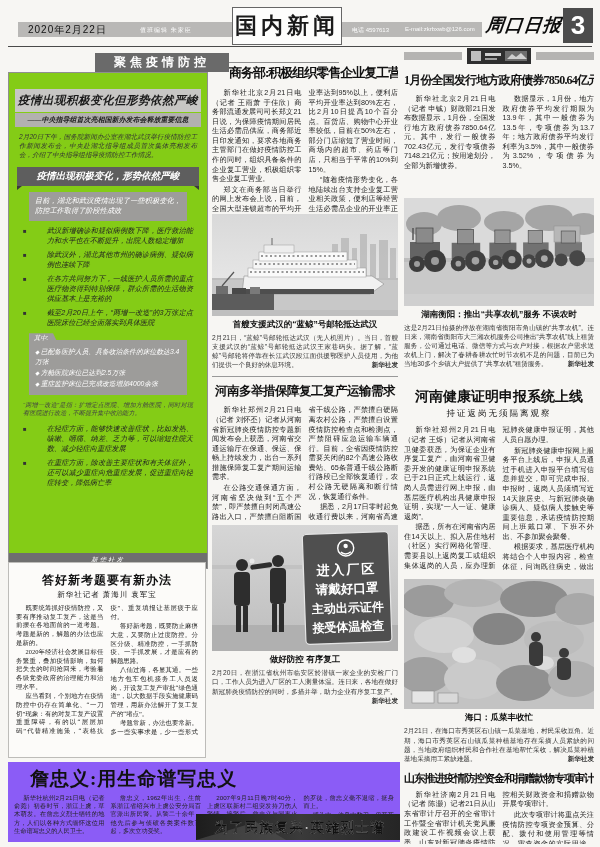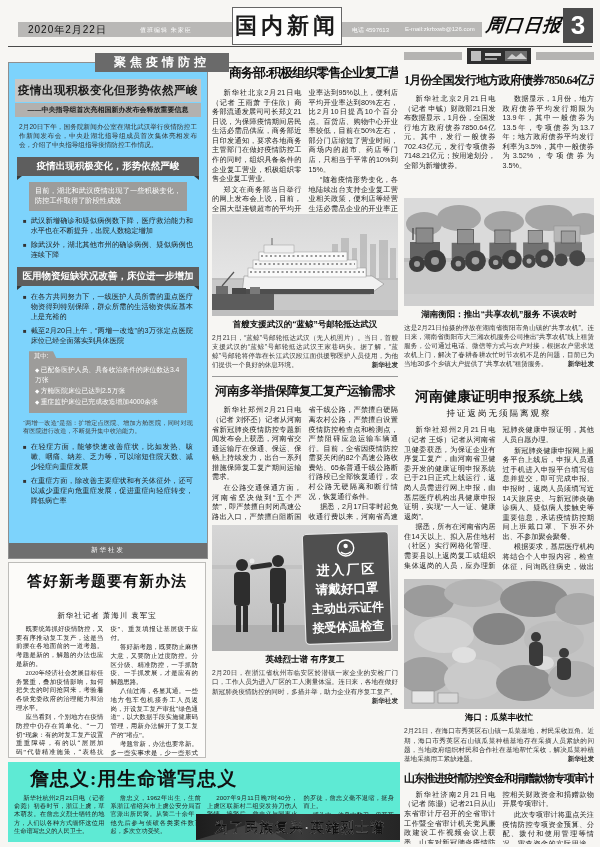--- a/index.html
+++ b/index.html
@@ -17,33 +17,33 @@
   .hdr-contact{position:absolute;top:26px;font-size:6px;color:#fcfcfc;}
   .hdr-contact.c1{left:352px;}
   .hdr-contact.c2{left:405px;}
   .section-box{position:absolute;top:7px;left:232px;width:108px;height:36px;background:#fdfdfc;border:1.5px solid #666;display:flex;align-items:center;justify-content:center;}
   .section-box span{font-family:"Liberation Serif",serif;font-size:22px;font-weight:bold;letter-spacing:4px;color:#1a1a1a;}
   .masthead{position:absolute;top:13px;left:486px;width:76px;font-family:"Liberation Serif",serif;font-size:18px;font-weight:bold;font-style:italic;color:#0d0d0d;letter-spacing:1px;transform:skewX(-6deg);}
   .pagenum{position:absolute;top:8px;left:563px;width:30px;height:35px;background:#4c4c4c;color:#fff;font-size:26px;font-weight:bold;display:flex;align-items:center;justify-content:center;}
   .hdr-rule{position:absolute;top:46px;left:8px;width:584px;border-top:1.5px solid #4a4a4a;}
 
   
-  .focus-box{position:absolute;left:8px;top:62px;width:198px;height:495px;border:1px solid #8f8f8f;background:#7dd3fc;overflow:hidden;}
+  .focus-box{position:absolute;left:8px;top:72px;width:198px;height:495px;border:1px solid #8f8f8f;background:#84cc16;overflow:hidden;font-style:italic;}
   .focus-tab{position:absolute;left:95px;top:53px;width:134px;height:19px;background:#6a6a6a;color:#fff;font-size:12px;font-weight:bold;letter-spacing:4px;display:flex;align-items:center;justify-content:center;z-index:3;font-family:"Liberation Serif",serif;}
   .focus-toprule{position:absolute;left:229px;top:62px;width:110px;border-top:1px solid #8f8f8f;}
   .fb-inner{padding:16px 6px 14px;}
   .fb-h1{background:#c7c6c4;color:#1b1b1b;font-weight:bold;font-size:11.5px;text-align:center;padding:4px 1px;letter-spacing:0.5px;}
   .fb-h2{background:#b2b1af;color:#222;font-weight:bold;font-size:7px;text-align:center;padding:2px 1px;margin-top:1px;}
   .fb-intro{font-size:6.6px;color:#333;text-align:justify;margin:5px 4px;line-height:1.4;}
   .ribbon{position:relative;background:#5e5e5e;color:#fff;font-weight:bold;font-size:9.5px;text-align:center;padding:3px 0;margin:7px 2px 6px;}
   .ribbon:before,.ribbon:after{content:"";position:absolute;top:100%;border-style:solid;}
   .ribbon:before{left:0;border-width:4px 5px 0 0;border-color:#393939 transparent transparent transparent;}
   .ribbon:after{right:0;border-width:0 5px 4px 0;border-color:transparent #393939 transparent transparent;}
   .fb-card{background:#9d9c9a;color:#fff;font-size:7.2px;text-align:justify;margin:4px 14px 5px;padding:4px 6px;line-height:1.45;}
-  .fb-bullet{display:flex;gap:4px;margin:4px 8px;font-size:7.2px;color:#222;text-align:justify;line-height:1.4;}
+  .fb-bullet{display:flex;gap:20px;margin:4px 8px;font-size:7.2px;color:#222;text-align:justify;line-height:1.4;}
   .fb-bullet .sq{color:#333;font-size:6px;line-height:1.8;}
   .fb-subcard{position:relative;background:#9d9c9a;margin:12px 14px 4px;padding:5px 6px 4px;}
   .fb-subtab{position:absolute;top:-7px;left:0;background:#9d9c9a;color:#fff;font-size:6.3px;padding:1px 10px 1px 5px;clip-path:polygon(0 0,82% 0,100% 100%,0 100%);}
   .fb-subitem{color:#fff;font-size:6.8px;margin:2px 0;line-height:1.35;}
   .fb-subitem .dm{font-size:5.5px;}
   .fb-note{font-size:6.2px;color:#444;text-align:justify;margin:6px 8px;line-height:1.4;}
   .fb-credit{position:absolute;bottom:0;left:0;right:0;background:#6f6f6f;color:#fff;font-size:6.5px;text-align:center;padding:3px 0;letter-spacing:2px;}
 
   
   .headline{font-family:"Liberation Serif",serif;font-weight:bold;color:#111;text-align:center;white-space:nowrap;}
@@ -64,27 +64,27 @@
   .right-col{position:absolute;left:404px;top:44px;width:190px;height:800px;overflow:hidden;}
   .decor{display:flex;align-items:center;gap:5px;margin:4px 0 8px;}
   .decor .bar{height:8px;background:#b5b4b2;flex:1;}
   .right-col .headline.h-bonds{font-size:12px;letter-spacing:-0.8px;margin:8px 0 5px;}
   .right-col .headline.h-health{font-size:14px;margin:20px 0 2px;}
   .right-col .headline.h-shandong{font-size:11px;letter-spacing:-1px;margin:8px 0 4px;}
   .subtitle{font-size:8.5px;color:#222;text-align:center;letter-spacing:2px;margin:0 0 5px;}
 
   
   .comm-box{position:absolute;left:8px;top:562px;width:198px;height:196px;border:1px solid #bdbcb9;background:#fcfbf9;overflow:hidden;padding:7px 7px;box-sizing:border-box;}
-  .comm-box .headline{font-size:15px;letter-spacing:1px;white-space:normal;margin:2px 0 20px;}
+  .comm-box .headline{font-size:12px;letter-spacing:1px;white-space:normal;margin:2px 0 1px;}
   .comm-byline{font-size:7.5px;color:#222;text-align:center;margin-bottom:4px;letter-spacing:1px;}
   .comm-body{column-count:2;column-gap:7px;column-fill:auto;height:138px;overflow:hidden;font-size:6.4px;line-height:1.35;color:#1d1d1d;text-align:justify;font-family:"Liberation Serif",serif;}
   .comm-body p{margin:0 0 1px;text-indent:1.5em;}
 
   
-  .hero-box{position:absolute;left:8px;top:762px;width:392px;height:80px;background:#5eead4;overflow:hidden;}
+  .hero-box{position:absolute;left:8px;top:762px;width:392px;height:80px;background:#8b5cf6;overflow:hidden;}
   .hero-box .headline{position:absolute;top:4px;left:22px;font-size:19px;letter-spacing:1px;white-space:nowrap;}
   .hero-body{position:absolute;top:32px;left:6px;right:6px;bottom:1px;column-count:4;column-gap:6px;column-fill:auto;overflow:hidden;font-size:6.2px;line-height:1.32;color:#222;text-align:justify;}
   .hero-body p{margin:0 0 1px;text-indent:1.5em;}
   .hero-banner{position:absolute;bottom:2px;left:188px;z-index:2;}
 </style>
 </head>
 <body>
 
 <div class="page">
 
@@ -114,21 +114,20 @@
       <div class="fb-card">目前，湖北和武汉疫情出现了一些积极变化，防控工作取得了阶段性成效</div>
       <div class="fb-bullet">
           <span class="sq">■</span>
           <span>武汉新增确诊和疑似病例数下降，医疗救治能力和水平也在不断提升，出院人数稳定增加</span>
         </div>
       <div class="fb-bullet">
           <span class="sq">■</span>
           <span>除武汉外，湖北其他市州的确诊病例、疑似病例也连续下降</span>
         </div>
 
-      <div class="ribbon">医用物资短缺状况改善，床位进一步增加</div>
       <div class="fb-bullet">
           <span class="sq">■</span>
           <span>在各方共同努力下，一线医护人员所需的重点医疗物资得到特别保障，群众所需的生活物资供应基本上是充裕的</span>
         </div>
       <div class="fb-bullet">
           <span class="sq">■</span>
           <span>截至2月20日上午，“两增一改造”的3万张定点医院床位已经全面落实到具体医院</span>
         </div>
       <div class="fb-subcard">
         <div class="fb-subtab">其中:</div>
@@ -240,21 +239,21 @@
         <rect x="92" y="8" width="86" height="110" rx="4" fill="#4f4f4f" stroke="#e4e4e4" stroke-width="1.2"></rect>
         <circle cx="135" cy="23" r="8" fill="none" stroke="#fff" stroke-width="1.4"></circle>
         <circle cx="135" cy="21" r="2.2" fill="#fff"></circle>
         <path d="M130 27 q5 4 10 0" stroke="#fff" stroke-width="1.4" fill="none"></path>
         <text x="135" y="49" text-anchor="middle" fill="#ffffff" font-size="13" font-weight="bold" letter-spacing="2" font-family="Liberation Sans, sans-serif">进入厂区</text>
         <text x="135" y="68" text-anchor="middle" fill="#ffffff" font-size="12.5" font-weight="bold" font-family="Liberation Sans, sans-serif">请戴好口罩</text>
         <text x="135" y="87" text-anchor="middle" fill="#ffffff" font-size="12" font-weight="bold" font-family="Liberation Sans, sans-serif">主动出示证件</text>
         <text x="135" y="106" text-anchor="middle" fill="#ffffff" font-size="12" font-weight="bold" font-family="Liberation Sans, sans-serif">接受体温检查</text>
       </g>
     </svg>
-    <div class="capttl">英雄烈士谱 有序复工</div>
+    <div class="capttl">做好防控 有序复工</div>
     <div class="caption">
       <span>2月20日，在浙江省杭州市临安区於潜镇一家企业的安检厂门口，工作人员为进入厂区的工人测量体温。连日来，各地在做好新冠肺炎疫情防控的同时，多措并举，助力企业有序复工复产。</span>
       <span class="credit">新华社发</span>
     </div>
   </div>
 
   <div class="right-col">
     <div class="decor">
       <div class="bar"></div>
       <svg width="64" height="16" viewBox="0 0 64 16" xmlns="http://www.w3.org/2000/svg">

